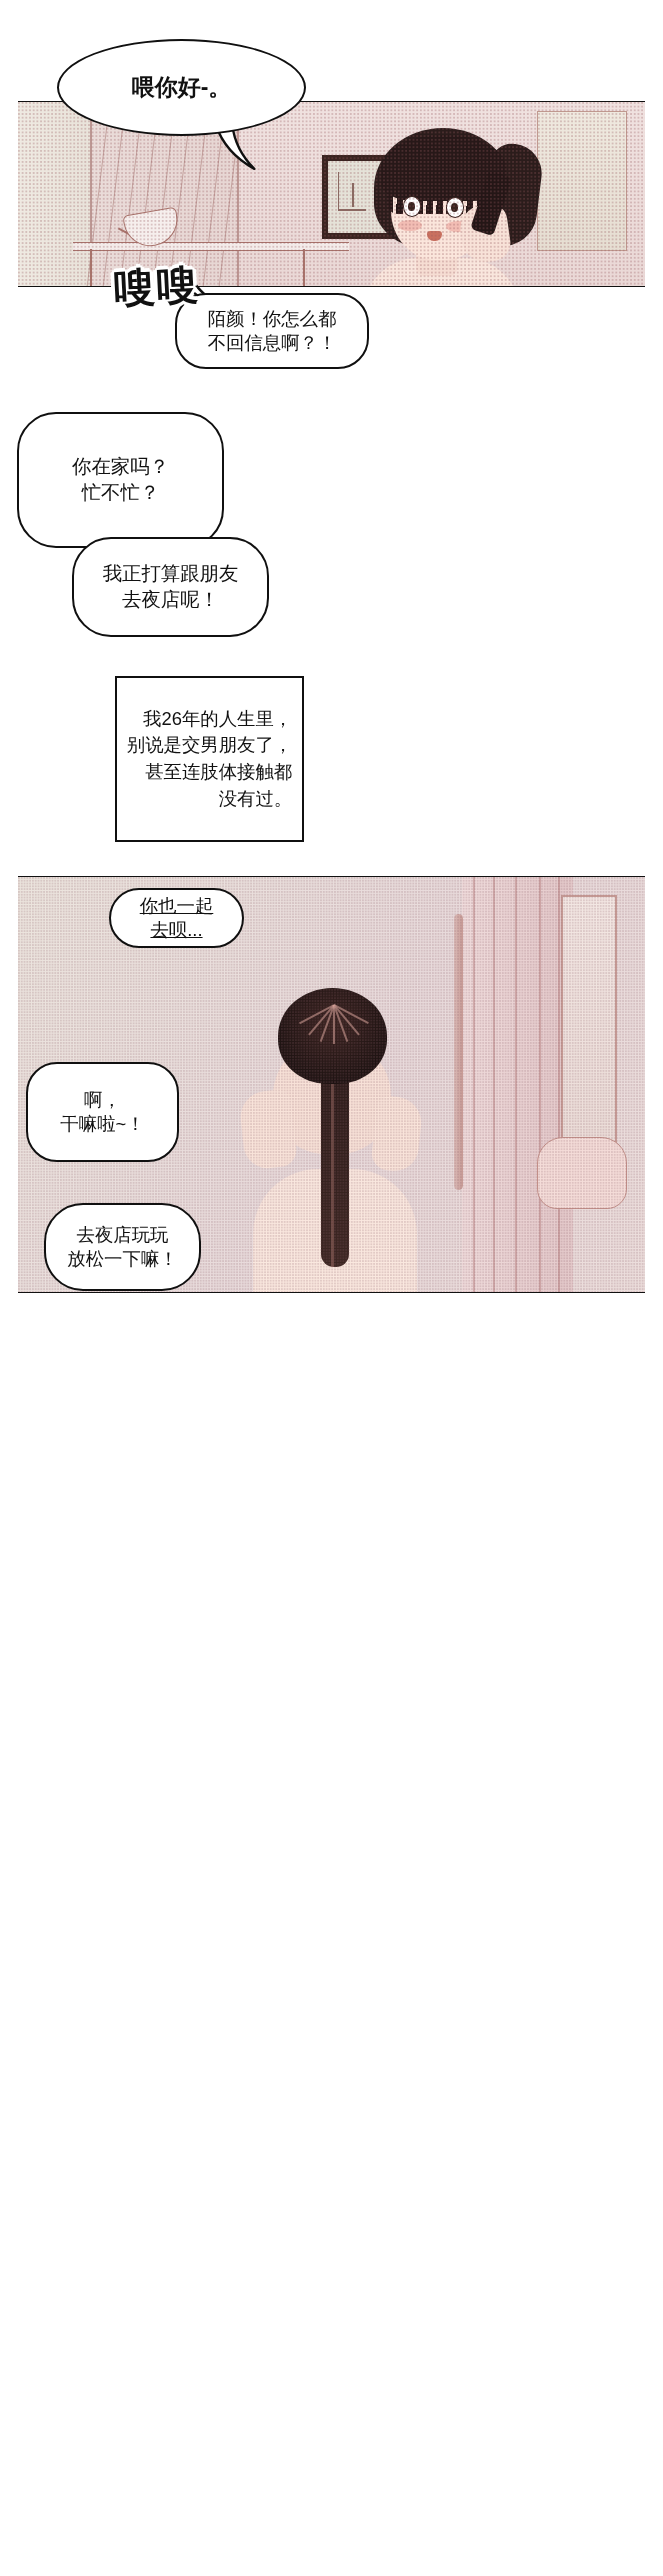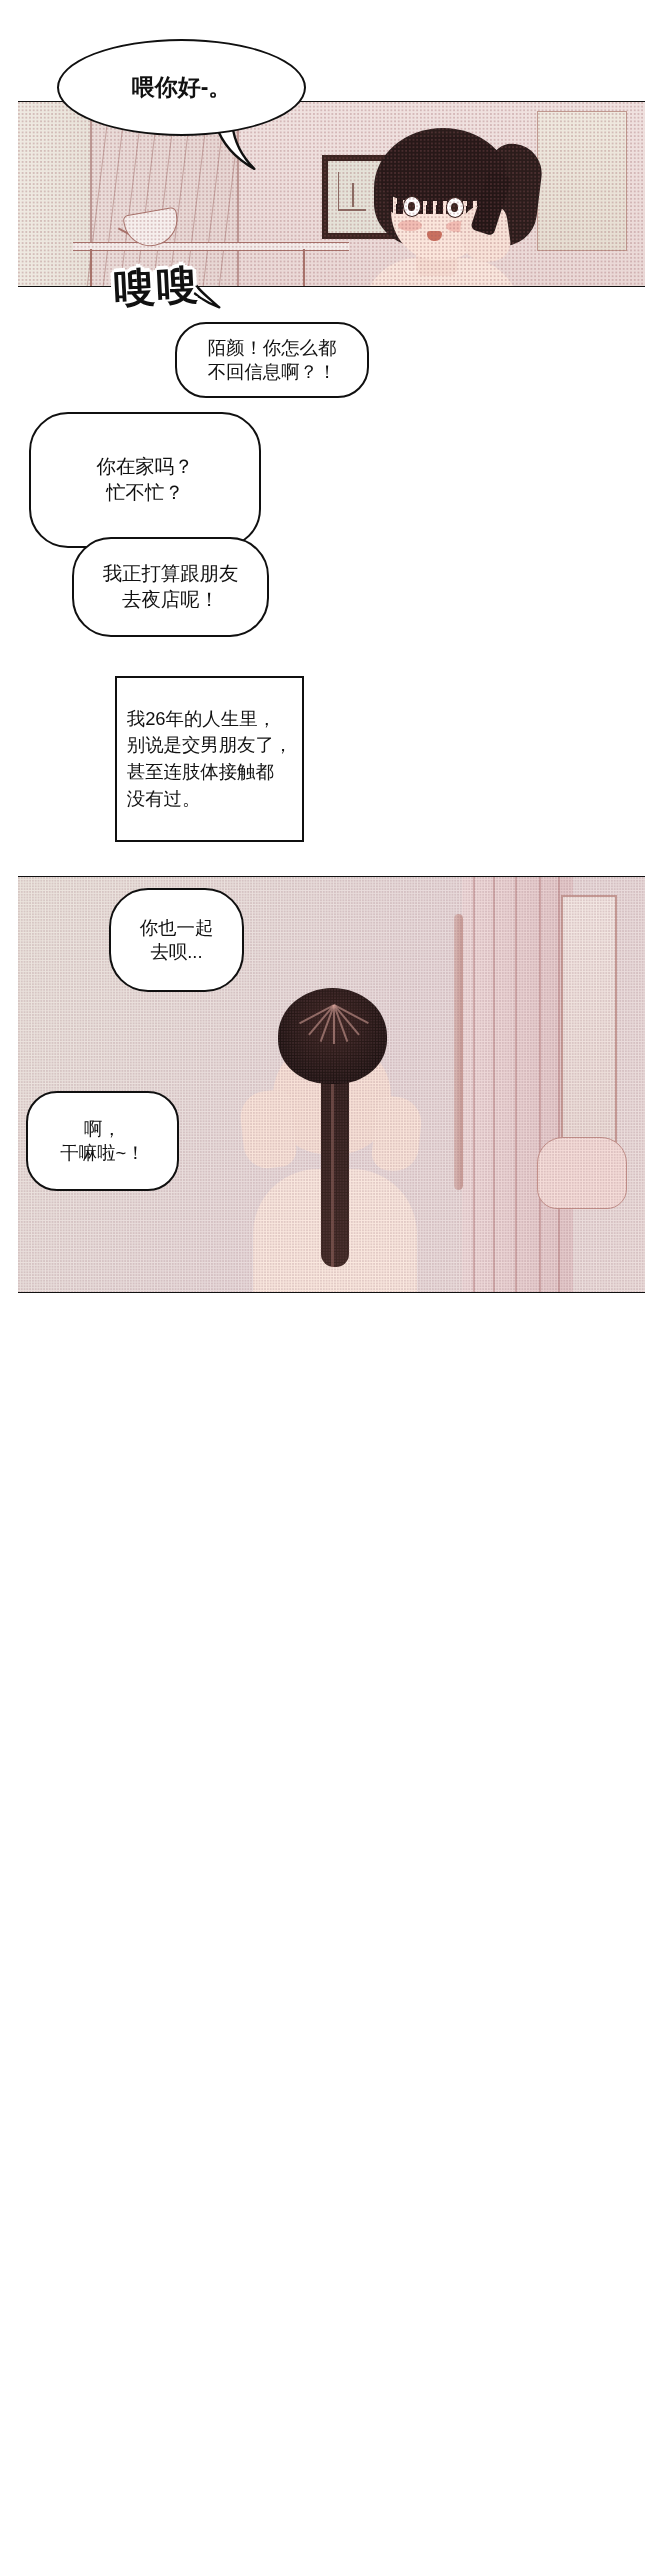--- a/index.html
+++ b/index.html
@@ -130,32 +130,32 @@
     background:#fae8df;border-radius:65px 65px 0 0;}
 
   
   .bubble{
     position:absolute;background:#fff;border:2.4px solid #101010;
     display:flex;align-items:center;justify-content:center;text-align:center;
     color:#111;line-height:1.32;box-sizing:border-box;
   }
   .bubble.ellipse{border-radius:50%;font-weight:bold;}
   .bubble.round{border-radius:39px;}
-  .bubble.soft{border-radius:31px;margin-top:29px;}
+  .bubble.soft{border-radius:31px;}
   .bubble .txt{white-space:pre-line;padding:0 9.2px;}
 
   .tail-down{
     position:absolute;width:31px;height:35px;overflow:visible;
   }
   .tail-down svg{display:block;overflow:visible;}
 
   
   .box{
     position:absolute;background:#fff;border:2.4px solid #101010;box-sizing:border-box;
-    display:flex;align-items:center;justify-content:center;text-align:left;
+    display:flex;align-items:center;justify-content:center;text-align:right;
     color:#111;line-height:1.45;white-space:pre-line;
   }
 
   
   .sfx{
     position:absolute;font-weight:700;color:#111;
     font-family:"DejaVu Sans","Liberation Sans",sans-serif;
     letter-spacing:1.8px;
     text-shadow:
       2.8px 0 0 #fff,-2.8px 0 0 #fff,0 2.8px 0 #fff,0 -2.8px 0 #fff,
@@ -242,21 +242,21 @@
   <div class="bubble soft" style="left:175px;top:293px;width:194px;height:76px;font-size:18.4px;z-index:6;">
     <span class="txt">陌颜！你怎么都
 不回信息啊？！</span>
   </div>
   <div class="tail-down" style="left:181px;top:276px;z-index:5;transform:scaleY(-1);">
     <svg width="42" height="31" viewBox="0 0 46 34">
       <path d="M4,30 C14,18 26,10 42,4 C28,16 18,24 14,32 Z" fill="#ffffff" stroke="#101010" stroke-width="2.6" stroke-linejoin="round"></path>
     </svg>
   </div>
 
-  <div class="bubble round" style="left:29px;top:412px;width:232px;height:136px;font-size:19.4px;z-index:4;">
+  <div class="bubble round" style="left:17px;top:412px;width:207px;height:136px;font-size:19.4px;z-index:4;">
     <span class="txt">你在家吗？
 忙不忙？</span>
   </div>
 
   <div class="bubble round" style="left:72px;top:537px;width:197px;height:100px;font-size:19.4px;z-index:5;align-items:center;">
     <span class="txt">我正打算跟朋友
 去夜店呢！</span>
   </div>
 
   <div class="box" style="left:115px;top:676px;width:189px;height:166px;font-size:18.4px;">
@@ -292,27 +292,31 @@
           <i style="transform:rotate(40deg)"></i>
         <i style="transform:rotate(62deg)"></i>
       </div>
       <div class="p2-handL"></div>
       <div class="p2-handR"></div>
     </div>
 
     <div class="halftone fine"></div>
   </div>
 
-  <div class="bubble round" style="left:109px;top:888px;width:135px;height:104px;font-size:18.4px;z-index:6;">
+  <div class="bubble round" style="left:109px;top:888px;width:135px;height:60px;font-size:18.4px;z-index:6;text-decoration:underline;">
     <span class="txt">你也一起
 去呗...</span>
   </div>
 
 
   <div class="bubble soft" style="left:26px;top:1062px;width:153px;height:100px;font-size:18.4px;z-index:6;">
     <span class="txt">啊，
 干嘛啦~！</span>
   </div>
 
+  <div class="bubble round" style="left:44px;top:1203px;width:157px;height:88px;font-size:18.4px;z-index:6;">
+    <span class="txt">去夜店玩玩
+放松一下嘛！</span>
+  </div>
 
 
 </div>
 
 
 </body></html>

